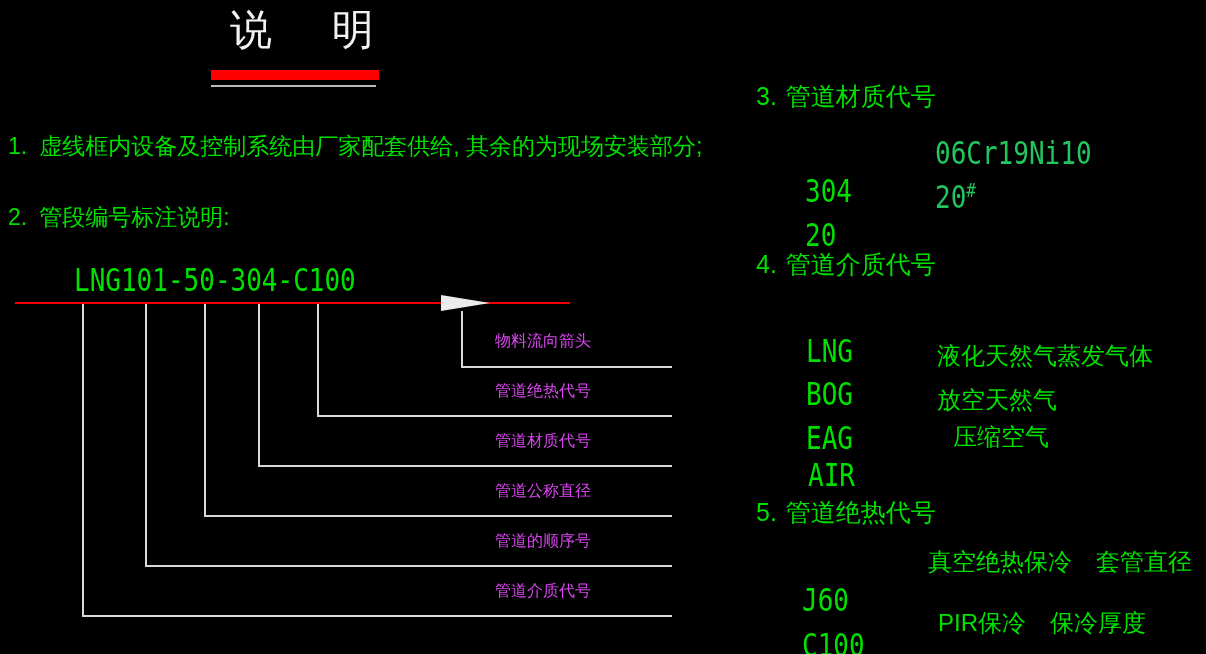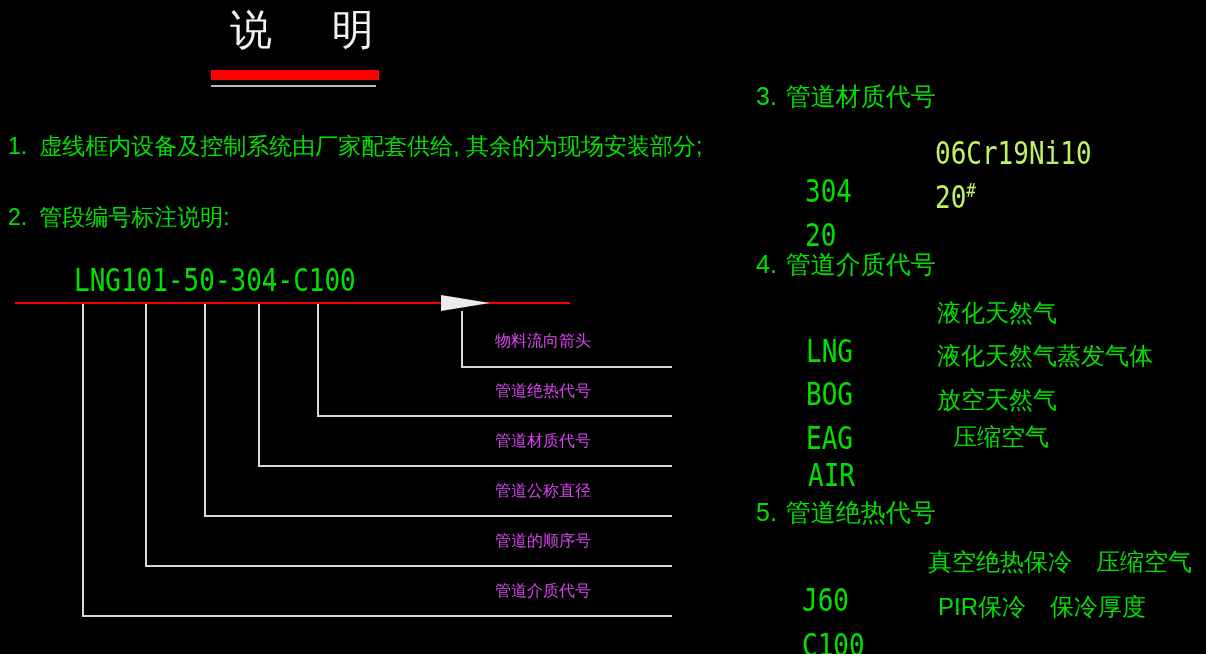--- a/index.html
+++ b/index.html
@@ -37,21 +37,21 @@
   .callout{
     position:absolute;left:495px;font-size:16px;line-height:1.25;
     color:#d946ef;white-space:pre;
   }
   .sec-header{
     position:absolute;display:flex;gap:9px;
     font-size:25px;line-height:1.25;color:#00e100;white-space:pre;
   }
   .code{position:absolute;font-size:26px;line-height:1.1;color:#00e100;margin-top:38px;}
   .desc-cjk{position:absolute;font-size:24px;line-height:1.25;color:#00e100;white-space:pre;}
-  .desc-mono{position:absolute;font-size:26px;line-height:1.1;color:#bef264;}
+  .desc-mono{position:absolute;font-size:26px;line-height:1.1;color:#22c55e;}
   .sup{font-size:16px;position:relative;top:-9px;}
 </style>
 </head>
 <body>
 
 <div class="canvas">
 
   <div class="title">说 明</div>
   <div class="accent-bar"></div>
   <div class="title-rule"></div>
@@ -109,40 +109,39 @@
     <span class="cadmono"><span>20</span><span class="sup">#</span></span>
   </div>
 
   <div class="sec-header" style="left:756px;top:249px">
     <span>4.</span>
     <span>管道介质代号</span>
   </div>
   <div class="code" style="left:806px;top:296px">
     <span class="cadmono">LNG</span>
   </div>
-  <div class="desc-cjk" style="left:937px;top:298px">液化天然气</div>
   <div class="code" style="left:806px;top:339px">
     <span class="cadmono">BOG</span>
   </div>
   <div class="desc-cjk" style="left:937px;top:341px">液化天然气蒸发气体</div>
   <div class="code" style="left:806px;top:383px">
     <span class="cadmono">EAG</span>
   </div>
   <div class="desc-cjk" style="left:937px;top:385px">放空天然气</div>
   <div class="code" style="left:808px;top:420px">
     <span class="cadmono">AIR</span>
   </div>
   <div class="desc-cjk" style="left:953px;top:422px">压缩空气</div>
 
   <div class="sec-header" style="left:756px;top:497px">
     <span>5.</span>
     <span>管道绝热代号</span>
   </div>
   <div class="code" style="left:802px;top:545px">
     <span class="cadmono">J60</span>
   </div>
-  <div class="desc-cjk" style="left:928px;top:547px">真空绝热保冷　压缩空气</div>
+  <div class="desc-cjk" style="left:928px;top:547px">真空绝热保冷　套管直径</div>
   <div class="code" style="left:802px;top:590px">
     <span class="cadmono">C100</span>
   </div>
-  <div class="desc-cjk" style="left:938px;top:592px">PIR保冷　保冷厚度</div>
+  <div class="desc-cjk" style="left:938px;top:608px">PIR保冷　保冷厚度</div>
 
 </div>
 
 </body></html>

